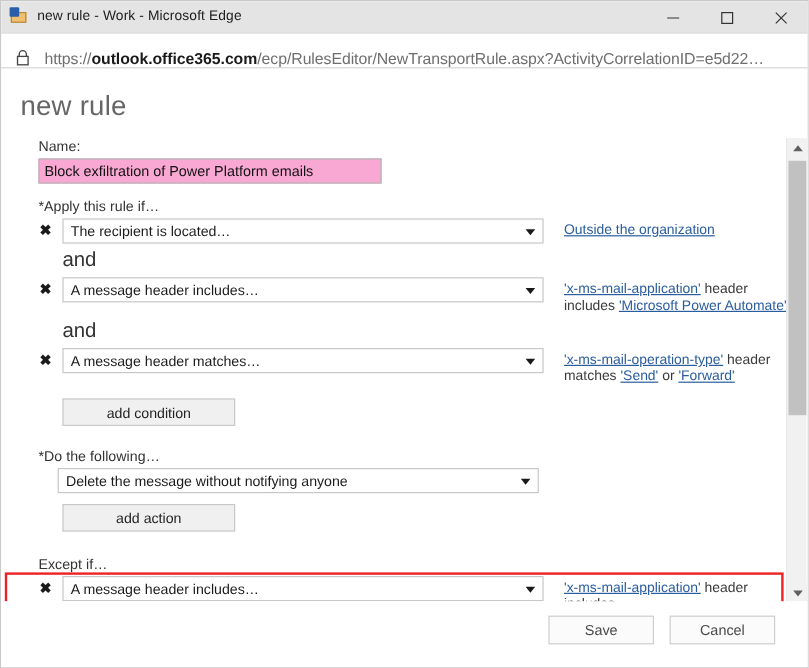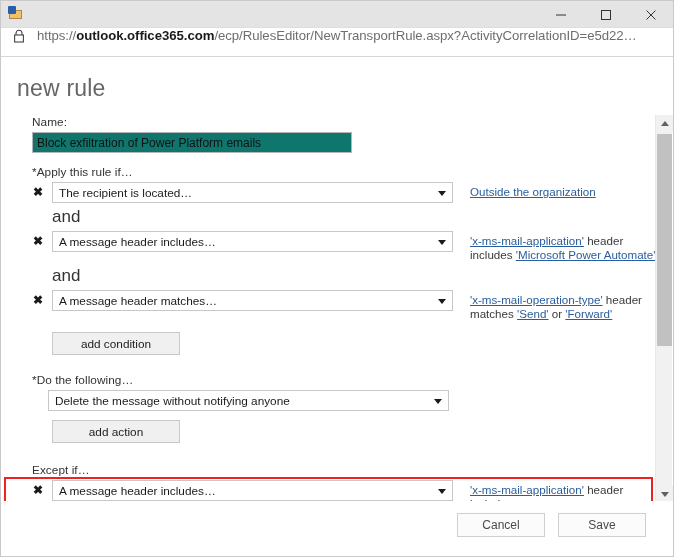--- a/index.html
+++ b/index.html
@@ -69,21 +69,21 @@
     display: flex; align-items: center; justify-content: center;
     color: #333333;
   }
   .winbtn svg { display: block; }
 
   
   #addressbar {
     height: 29px;
     background: #ffffff;
     display: flex;
-    align-items: flex-start;
+    align-items: flex-end;
     border-bottom: 1px solid #d6d6d6;
   }
   #lock-icon {
     margin-left: 11px; margin-right: 11px;
     width: 14px; height: 16px;
     flex: none;
     display: flex; align-items: center; justify-content: center;
   }
   #url {
     font-size: 13.2px;
@@ -124,27 +124,27 @@
   }
 
   .fieldlabel {
     font-size: 11.8px;
     color: #333333;
     margin-bottom: 3px;
     letter-spacing: 0.05px;
   }
 
   input.textbox {
-    width: 320px;
+    width: 286px;
     height: 21px;
     font-size: 12px;
     font-family: "Liberation Sans", sans-serif;
     color: #111111;
     border: 1px solid #b5b5b5;
-    background: #0f766e;
+    background: #f9a8d4;
     padding: 1px 4px;
     outline: none;
   }
 
   .row {
     display: flex;
     align-items: flex-start;
     margin-top: 0px;
   }
   .delx {
@@ -195,21 +195,21 @@
     text-decoration: underline;
     cursor: pointer;
   }
   .conj {
     font-size: 17px;
     color: #333333;
     margin: 4px 0 4px 20px;
   }
 
   button.gbtn {
-    width: 128px;
+    width: 144px;
     height: 23px;
     background: #f0f0f0;
     border: 1px solid #c8c8c8;
     font-size: 11.8px;
     color: #222222;
     font-family: "Liberation Sans", sans-serif;
     cursor: pointer;
     padding: 0;
   }
 
@@ -289,20 +289,21 @@
 <body>
 
 <div id="window">
 
   <div id="titlebar">
     <div id="app-icon">
       <div class="envflap"></div>
       <div class="env"></div>
       <div class="badge"></div>
     </div>
+    <div id="title-text">new rule - Work - Microsoft Edge</div>
     <div id="winbuttons">
       <div class="winbtn">
         <svg width="12" height="12" viewBox="0 0 12 12">
             <line x1="1" y1="6" x2="11" y2="6" stroke="#333" stroke-width="1"></line>
           </svg>
       </div>
       <div class="winbtn">
         <svg width="12" height="12" viewBox="0 0 12 12">
             <rect x="1.5" y="1.5" width="9" height="9" fill="none" stroke="#333" stroke-width="1"></rect>
           </svg>
@@ -421,19 +422,19 @@
           <div class="sb-tri-up"></div>
         </div>
       <div id="sb-thumb"></div>
       <div id="sb-down">
           <div class="sb-tri-down"></div>
         </div>
     </div>
 
     <div id="footer">
       <div id="footer-buttons">
+        <button class="footbtn">Save</button>
         <button class="footbtn">Cancel</button>
-        <button class="footbtn">Save</button>
       </div>
     </div>
 
   </div>
 </div>
 
 </body></html>

